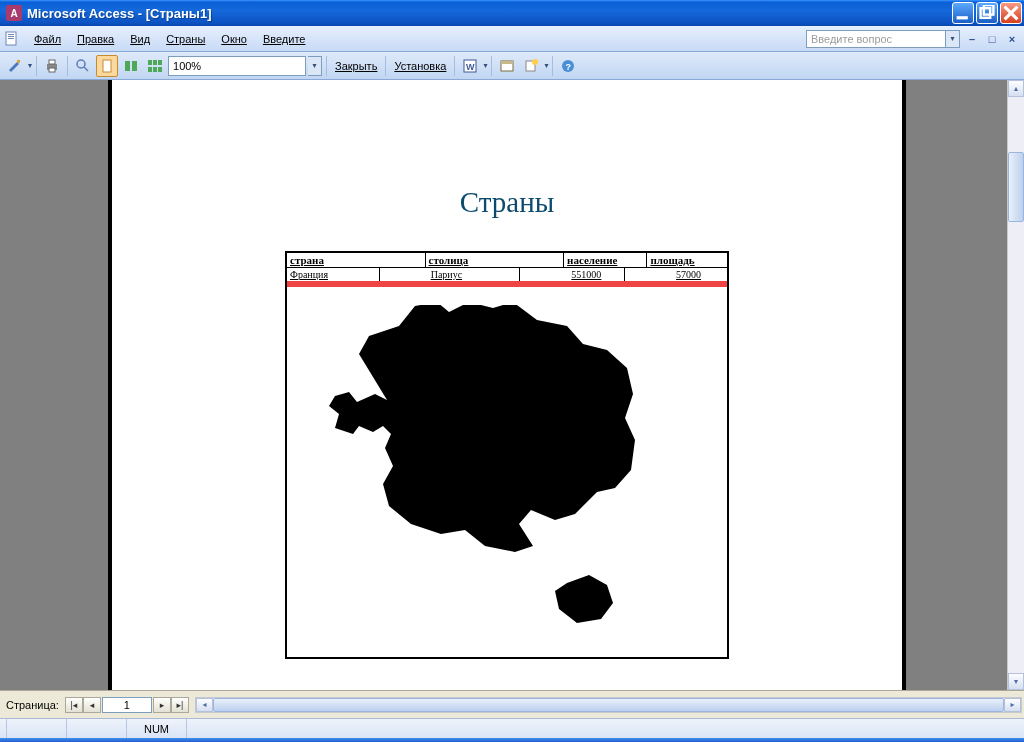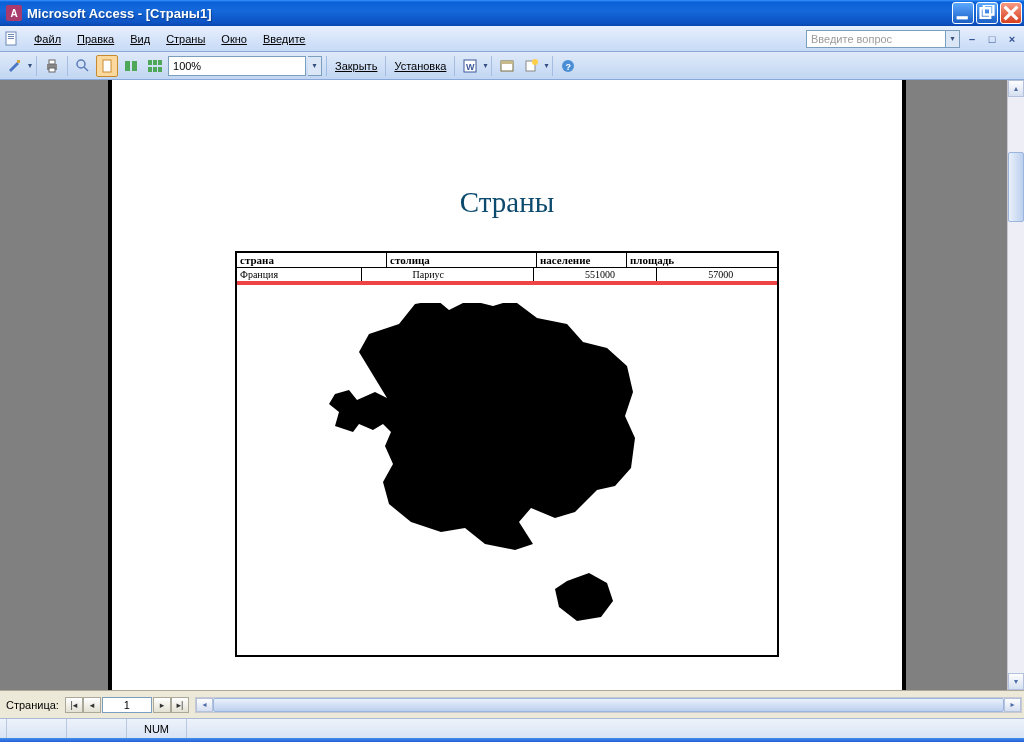--- a/index.html
+++ b/index.html
@@ -147,26 +147,27 @@
 
 .report-title {
   font-family: "Times New Roman", serif;
   font-size: 29px;
   text-align: center;
   margin-top: 106px;
   color: #0c4a6e;
 }
 .report-table {
   margin: 32px auto 18px auto;
-  width: 544px;
+  width: 444px;
   border: 2px solid #000;
   border-collapse: collapse;
+  text-decoration: underline;
 }
 .rt-head { display:flex; border-bottom:1px solid #000; }
-.rt-row { display:flex; border-bottom:4px solid #ef4444;gap:48px; }
+.rt-row { display:flex; border-bottom:6px solid #ef4444;gap:48px; }
 .rt-cell { padding:1px 3px; font-size:11px; font-family:"Times New Roman",serif; font-weight:bold;}
 .rt-cell.v { font-weight:normal; font-size:10px;}
 .c1{ width:150px; border-right:1px solid #000;}
 .c2{ width:150px; border-right:1px solid #000;}
 .c3{ width:90px; border-right:1px solid #000; }
 .c4{ width:86px; }
 .rt-image-row { height:370px; display:flex; align-items:flex-start; justify-content:center; padding-top:18px;}
 
 .map-svg { width:380px; height:340px; }
 

